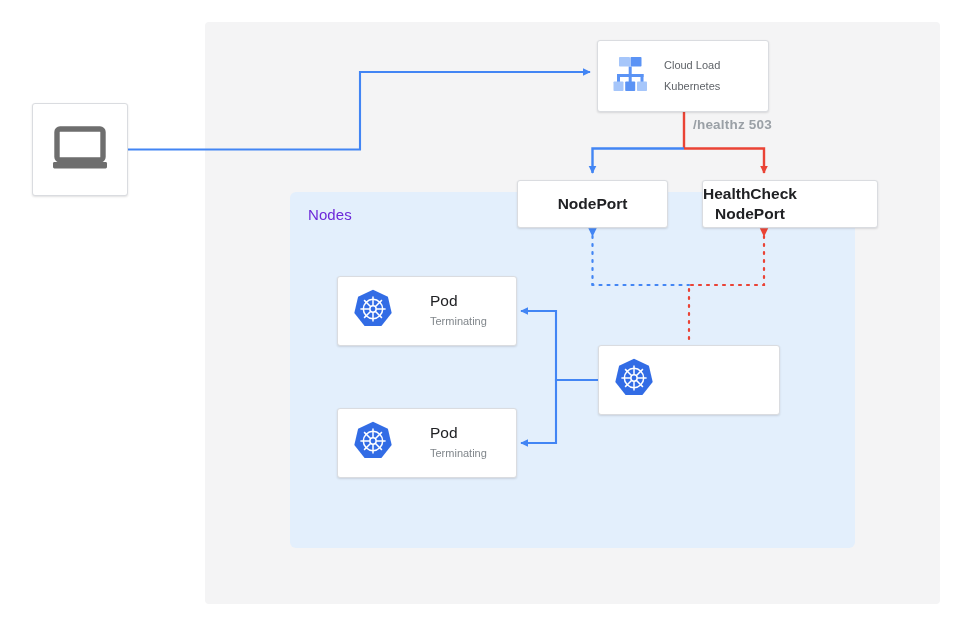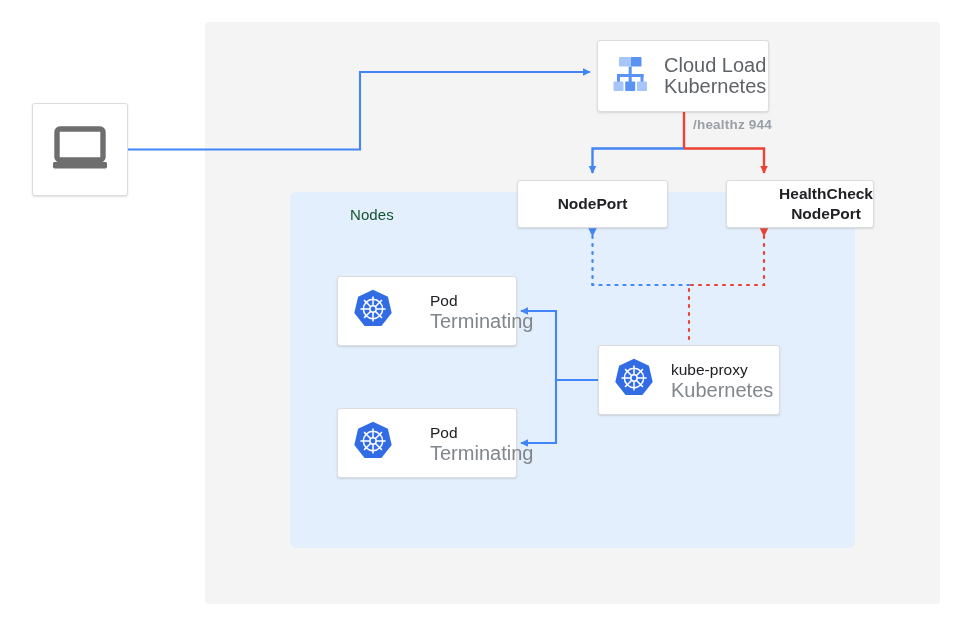--- a/index.html
+++ b/index.html
@@ -36,40 +36,39 @@
     width: 565px;
     height: 356px;
     background: #e3effc;
     border-radius: 6px;
   }
   .nodes-label {
     position: absolute;
     left: 308px;
     top: 206px;
     font-size: 15px;
-    color: #14532d;
+    color: #6d28d9;
     letter-spacing: 0.1px;
-    margin-left: 42px;
   }
   .card {
     position: absolute;
     background: #ffffff;
     border: 1px solid #dadce0;
     border-radius: 3px;
     box-shadow: 0 1px 2px rgba(60,64,67,0.16);
     box-sizing: border-box;
   }
   .card-title {
     font-size: 15.5px;
     color: #202124;
     line-height: 21px;
     white-space: nowrap;
   }
   .card-sub {
-    font-size: 20px;
+    font-size: 11px;
     color: #80868b;
     line-height: 21px;
     white-space: nowrap;
   }
   .card-bold {
     font-size: 15.5px;
     font-weight: bold;
     color: #202124;
     line-height: 20px;
     text-align: center;
@@ -88,22 +87,22 @@
   }
   #clb-card .text-col { margin-left: 12px; }
 
   
   #nodeport-card {
     left: 517px; top: 180px; width: 151px; height: 48px;
     display: flex; align-items: center; justify-content: center;
   }
   
   #hc-nodeport-card {
-    left: 726px; top: 180px; width: 148px; height: 48px;
-    display: flex; align-items: center; justify-content: flex-end;
+    left: 702px; top: 180px; width: 176px; height: 48px;
+    display: flex; align-items: center; justify-content: flex-start;
   }
 
   
   #pod-card-1 {
     left: 337px; top: 276px; width: 180px; height: 70px;
     display: flex; align-items: center; padding-left: 14px;
   }
   #pod-card-2 {
     left: 337px; top: 408px; width: 180px; height: 70px;
     display: flex; align-items: center; padding-left: 14px;
@@ -170,21 +169,21 @@
 
     <path d="M592.5,283 L592.5,285" fill="none" stroke="#4285f4" stroke-width="2.2"></path>
     <path d="M592.5,236 L592.5,285 L689,285" fill="none" stroke="#4285f4" stroke-width="2.2" stroke-dasharray="2,6" stroke-linecap="round" marker-start="url(#arrow-blue-dot)"></path>
 
     <path d="M764,236 L764,285 L689,285 L689,345" fill="none" stroke="#ea4335" stroke-width="2.2" stroke-dasharray="2,6" stroke-linecap="round" marker-start="url(#arrow-red-dot)"></path>
 
     <path d="M598,380 L556,380 L556,311 L521,311" fill="none" stroke="#4285f4" stroke-width="2.1" marker-end="url(#arrow-blue)"></path>
     <path d="M598,380 L556,380 L556,443 L521,443" fill="none" stroke="#4285f4" stroke-width="2.1" marker-end="url(#arrow-blue)"></path>
   </svg>
 
-  <div class="healthz-label">/healthz 944</div>
+  <div class="healthz-label">/healthz 503</div>
 
   <div class="card" id="laptop-card">
     <span>
       <svg width="58" height="46" viewBox="0 0 58 46">
         <rect x="6" y="4" width="46" height="31" rx="3" fill="none" stroke="#6e6e6e" stroke-width="5.4"></rect>
         <rect x="2" y="37" width="54" height="6.5" rx="1.4" fill="#6e6e6e"></rect>
       </svg>
     </span>
   </div>
 
@@ -279,19 +278,15 @@
           <line x1="50" y1="57.5" x2="50" y2="80"></line>
           <line x1="20" y1="50" x2="42.5" y2="50"></line>
           <line x1="57.5" y1="50" x2="80" y2="50"></line>
           <line x1="28.8" y1="28.8" x2="44.7" y2="44.7"></line>
           <line x1="55.3" y1="55.3" x2="71.2" y2="71.2"></line>
           <line x1="71.2" y1="28.8" x2="55.3" y2="44.7"></line>
           <line x1="44.7" y1="55.3" x2="28.8" y2="71.2"></line>
         </g>
       </svg>
     </span>
-    <span class="text-col">
-      <div class="card-title">kube-proxy</div>
-      <div class="card-sub">Kubernetes</div>
-    </span>
   </div>
 
 </div>
 
 </body></html>

